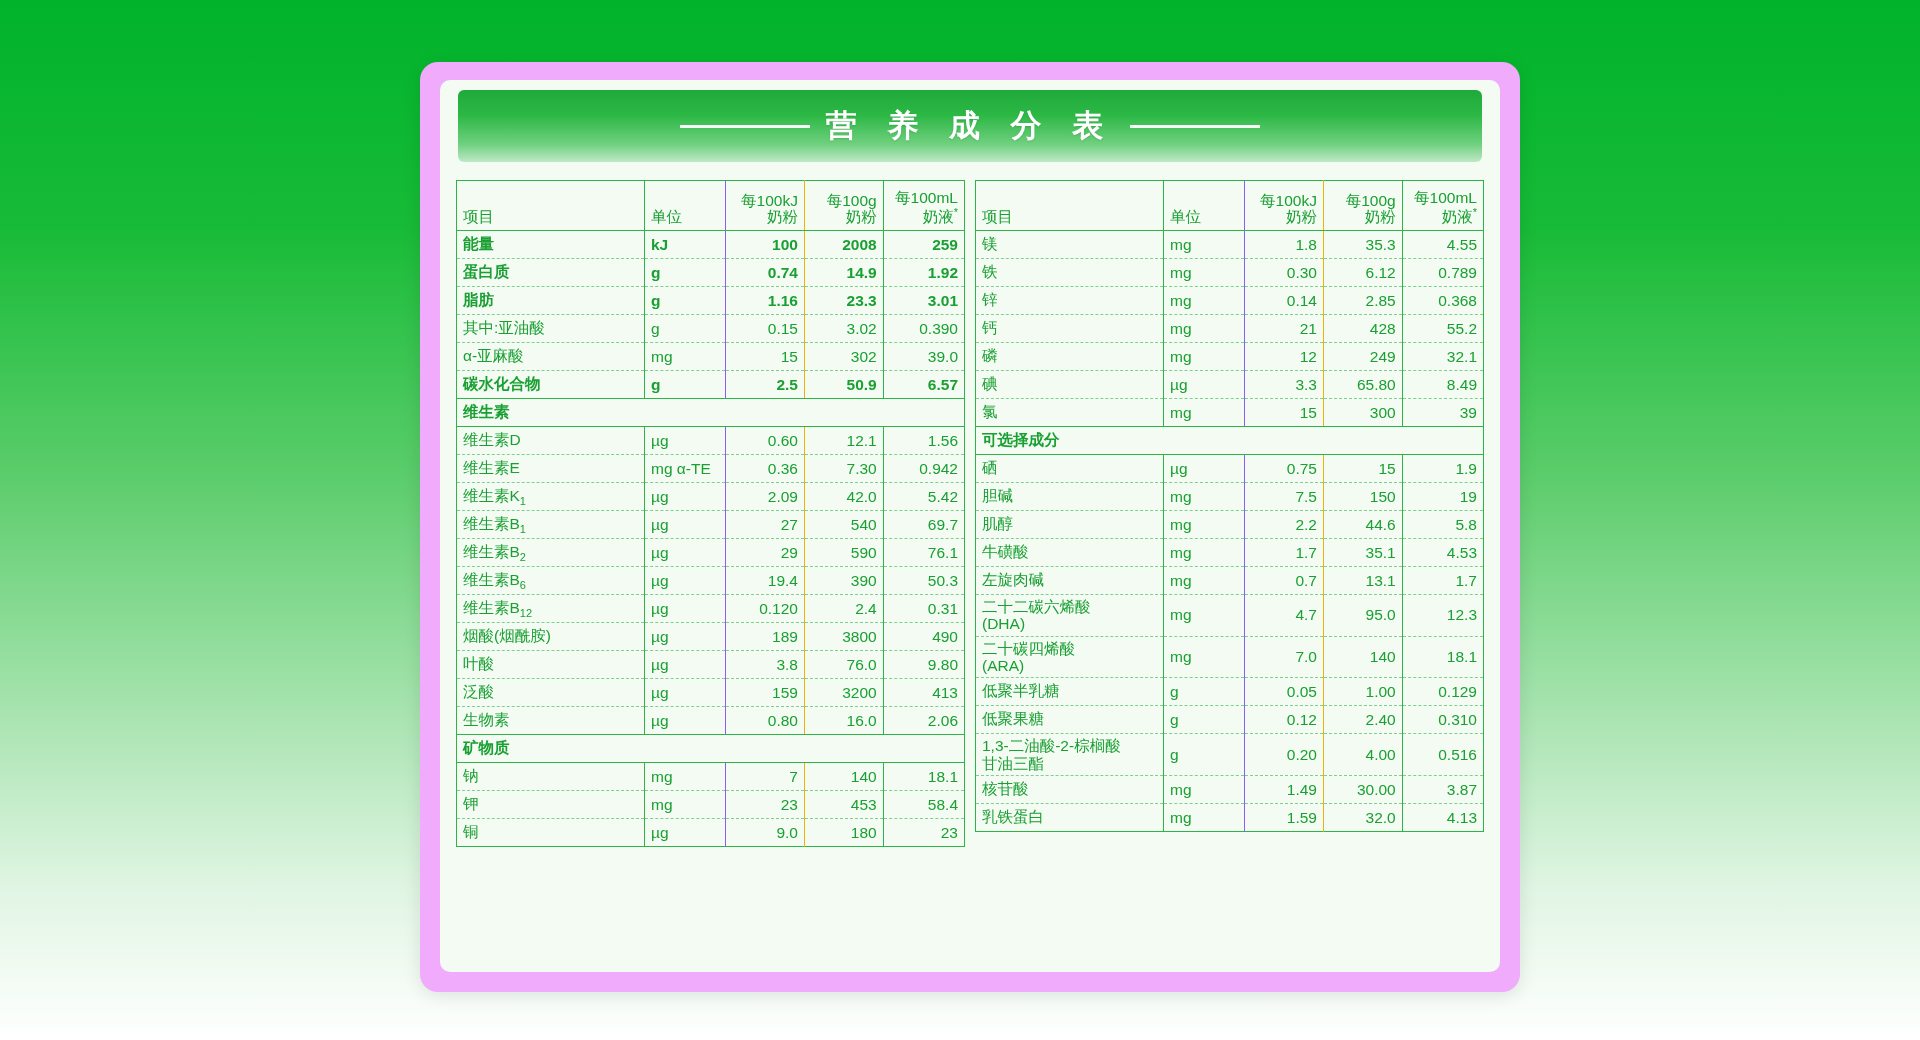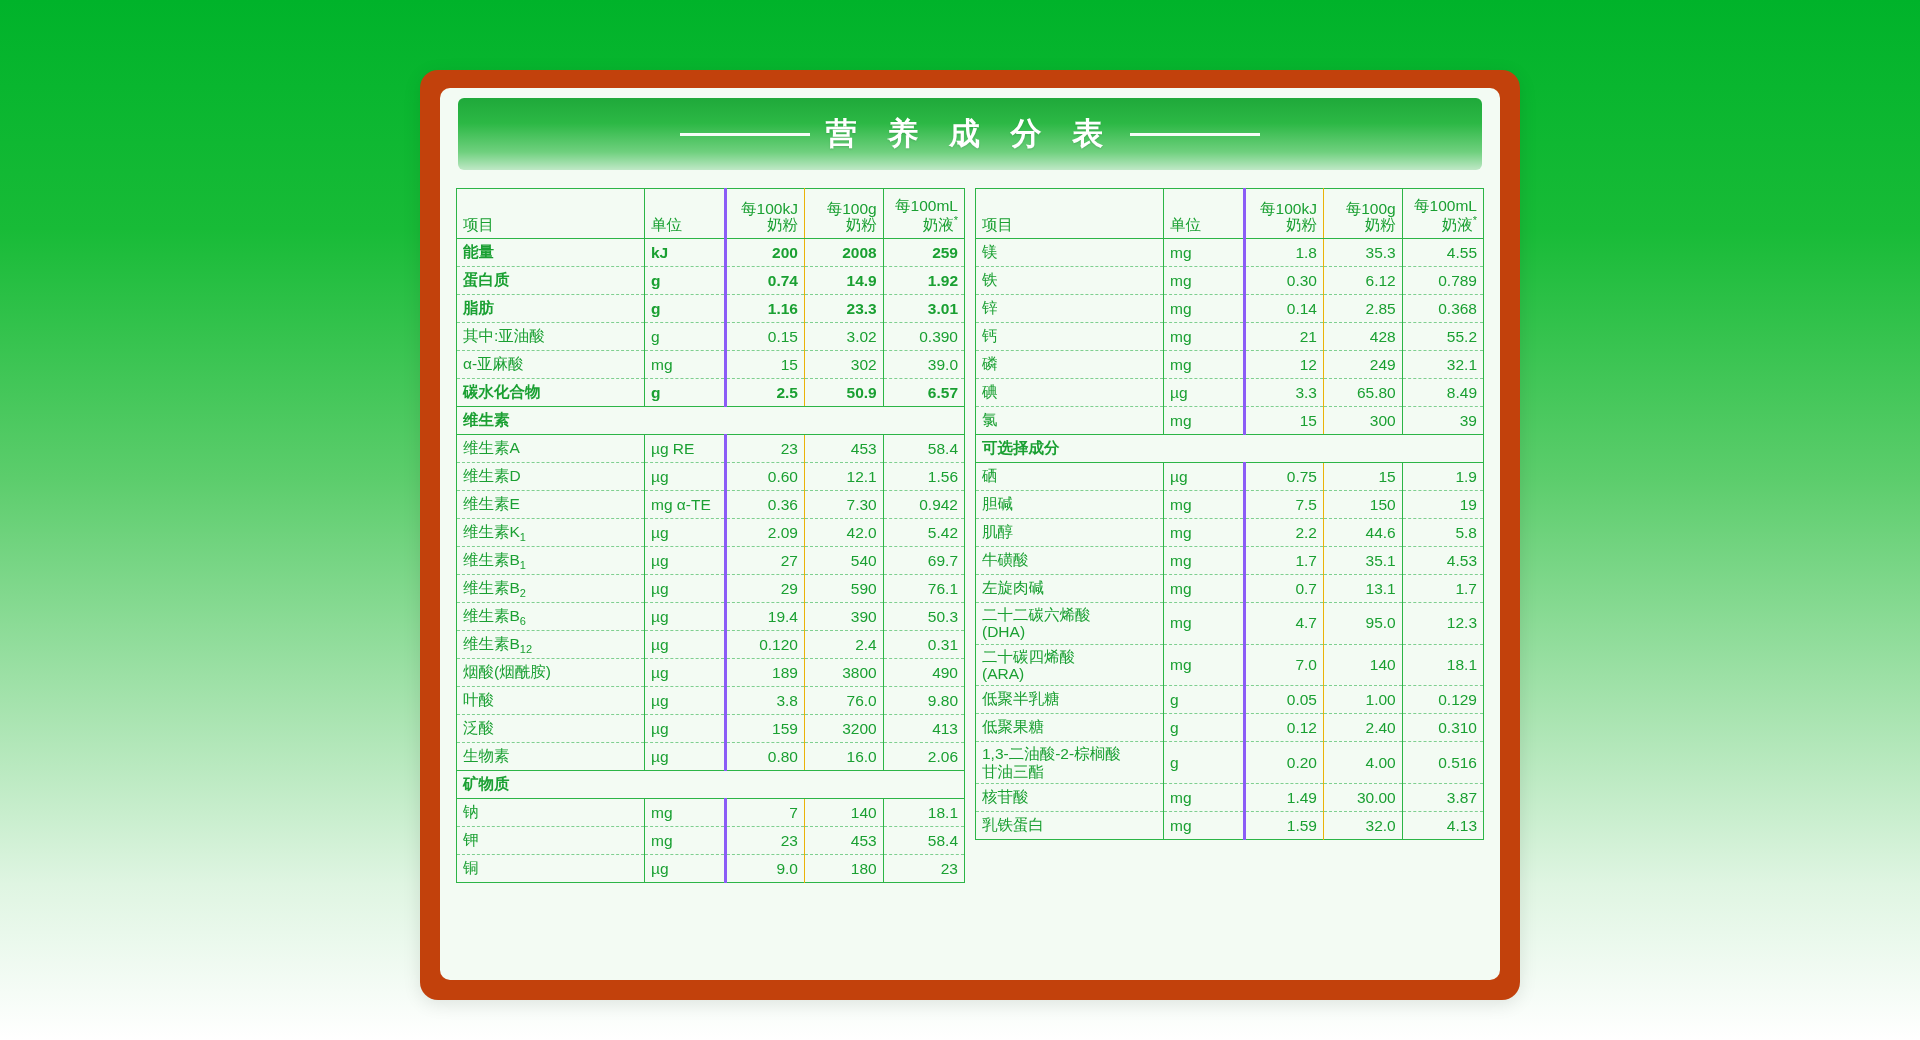--- a/index.html
+++ b/index.html
@@ -10,25 +10,24 @@
     font-family: "Liberation Sans", sans-serif;
   }
   body {
     background: linear-gradient(180deg, #00b32a 0%, #18bb37 22%, #5ccd6c 46%, #a6e3ae 68%, #dff5e2 85%, #ffffff 100%);
     position: relative;
   }
   .card {
     position: absolute;
     left: 420px; top: 62px;
     width: 1100px; height: 930px;
-    background: #c2410c;
+    background: #f0abfc;
     border-radius: 18px;
     box-shadow: 0 4px 18px rgba(0,0,0,0.10);
     padding: 18px 20px 20px 20px;
-    margin-top: 8px;
   }
   .inner {
     width: 100%; height: 100%;
     background: #f3fbf3;
     border-radius: 10px;
     padding: 8px 14px 10px 14px;
     position: relative;
   }
   
   .banner {
@@ -69,21 +68,21 @@
   td, th {
     padding: 3px 6px 3px 6px;
     height: 25px;
     vertical-align: middle;
     font-weight: normal;
     white-space: nowrap;
   }
   .rowline td { border-bottom: 1px dashed #7fcf90; }
   .solidline td { border-bottom: 1.4px solid #2cb546; }
   .c-item { text-align: left; width: 37%; border-right: 1px solid #2cb546; }
-  .c-unit { text-align: left; width: 16%; border-right: 3px solid #8b5cf6; }
+  .c-unit { text-align: left; width: 16%; border-right: 1px solid #8b5cf6; }
   .c-v1   { text-align: right; width: 15.5%; border-right: 1px solid #eab308; }
   .c-v2   { text-align: right; width: 15.5%; border-right: 1px solid #2cb546; }
   .c-v3   { text-align: right; width: 16%; }
   thead td {
     vertical-align: bottom;
     height: 50px;
     padding-bottom: 4px;
     line-height: 1.08;
     font-size: 15.5px;
   }
@@ -138,21 +137,21 @@
               <td class="c-v3 hd2">
                 <span>每100mL</span><br>
                 <span>奶液</span><span class="sup">*</span>
               </td>
             </tr>
           </thead>
           <tbody id="left-body">
               <tr class="rowline">
                 <td class="c-item bold">能量</td>
                 <td class="c-unit bold">kJ</td>
-                <td class="c-v1 bold">200</td>
+                <td class="c-v1 bold">100</td>
                 <td class="c-v2 bold">2008</td>
                 <td class="c-v3 bold">259</td>
               </tr>
               <tr class="rowline">
                 <td class="c-item bold">蛋白质</td>
                 <td class="c-unit bold">g</td>
                 <td class="c-v1 bold">0.74</td>
                 <td class="c-v2 bold">14.9</td>
                 <td class="c-v3 bold">1.92</td>
               </tr>
@@ -179,27 +178,20 @@
               </tr>
               <tr class="solidline">
                 <td class="c-item bold">碳水化合物</td>
                 <td class="c-unit bold">g</td>
                 <td class="c-v1 bold">2.5</td>
                 <td class="c-v2 bold">50.9</td>
                 <td class="c-v3 bold">6.57</td>
               </tr>
               <tr class="section">
                 <td colspan="5">维生素</td>
-              </tr>
-              <tr class="rowline">
-                <td class="c-item">维生素A</td>
-                <td class="c-unit">µg RE</td>
-                <td class="c-v1">23</td>
-                <td class="c-v2">453</td>
-                <td class="c-v3">58.4</td>
               </tr>
               <tr class="rowline">
                 <td class="c-item">维生素D</td>
                 <td class="c-unit">µg</td>
                 <td class="c-v1">0.60</td>
                 <td class="c-v2">12.1</td>
                 <td class="c-v3">1.56</td>
               </tr>
               <tr class="rowline">
                 <td class="c-item">维生素E</td>

